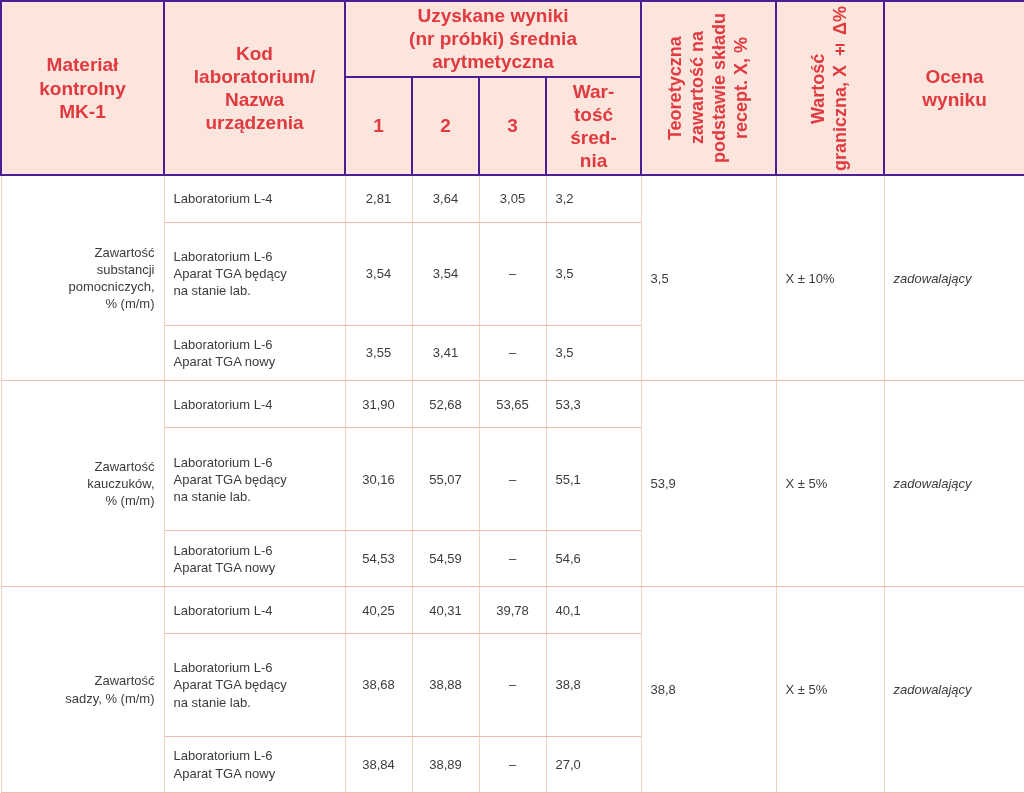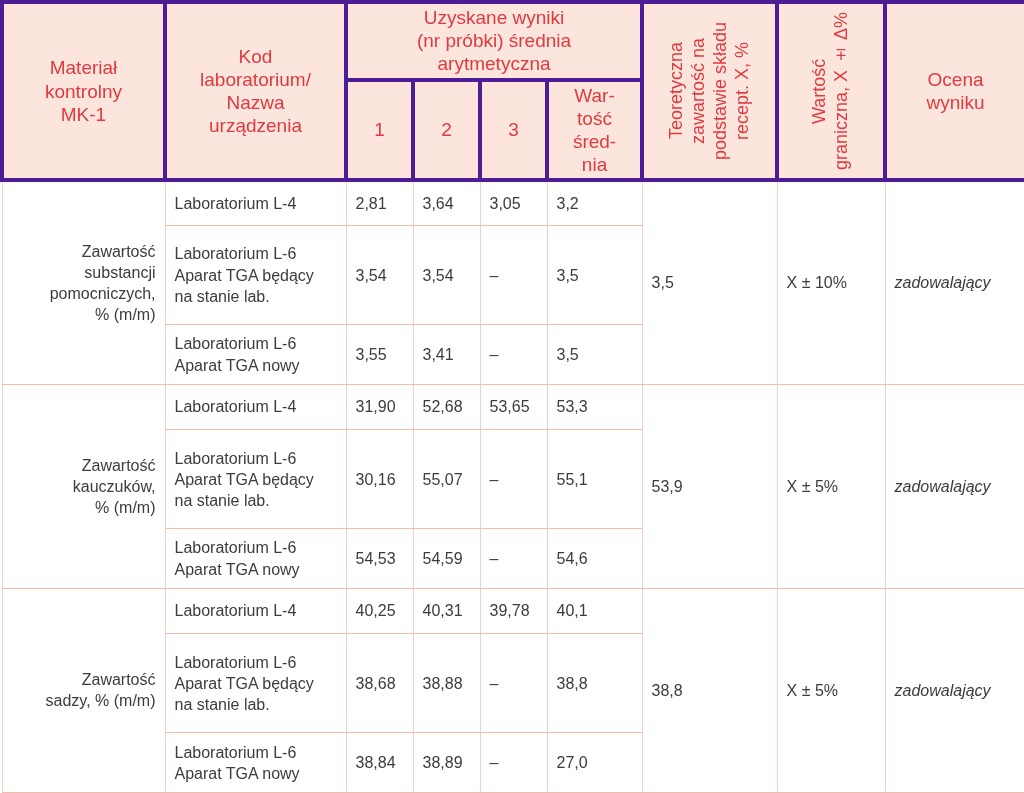--- a/index.html
+++ b/index.html
@@ -27,24 +27,24 @@
     height: 793px;
     border-collapse: collapse;
     table-layout: fixed;
     background: #ffffff;
   }
 
   
   table.results thead th {
     background: #fce5dc;
     color: #e03a40;
-    font-weight: normal;
+    font-weight: bold;
     text-align: center;
     vertical-align: middle;
-    border: 4px solid #4c1d95;
+    border: 2px solid #4c1d95;
     padding: 2px 4px;
     line-height: 1.22;
     font-size: 19px;
   }
 
   th.h-material      { width: 163px; font-size: 19px; }
   th.h-lab           { width: 181px; font-size: 19px; }
   th.h-group         { font-size: 19px; }
   th.h-num           { width: 67px; font-size: 20px; }
   th.h-avg           { width: 95px; font-size: 19px; margin-top: 40px; }
@@ -65,38 +65,38 @@
 
   .hdr-stack { white-space: pre-line; }
 
   
   table.results tbody td {
     border-left: 1px solid #f2d0c4;
     border-right: 1px solid #f2d0c4;
     border-top: 1px solid #f0bcab;
     border-bottom: 1px solid #f0bcab;
     color: #3c3c3c;
-    font-size: 16px;
+    font-size: 13px;
     line-height: 1.32;
     padding: 6px 9px;
     vertical-align: middle;
     background: #ffffff;
   }
 
   td.c-material {
     border-top: 1px solid #f0bcab;
     border-bottom: 1px solid #f0bcab;
     white-space: pre-line;
     text-align: right;
   }
   td.c-lab {
     white-space: pre-line;
     text-align: left;
   }
-  td.c-val  { text-align: left; padding-left: 9px; border-radius: 11px; }
+  td.c-val  { text-align: center; padding-left: 9px; border-radius: 11px; }
   td.c-avg  { text-align: left; padding-left: 9px; }
   td.c-theo { text-align: left; padding-left: 12px; }
   td.c-lim  { text-align: left; padding-left: 12px; }
   td.c-ocena{ text-align: left; padding-left: 12px; font-style: italic; }
 
   
   tr.group-start > td { border-top: 1px solid #f0bcab; }
 
   .row-h1 { height: 42px; }
   .row-h2 { height: 92px; }

